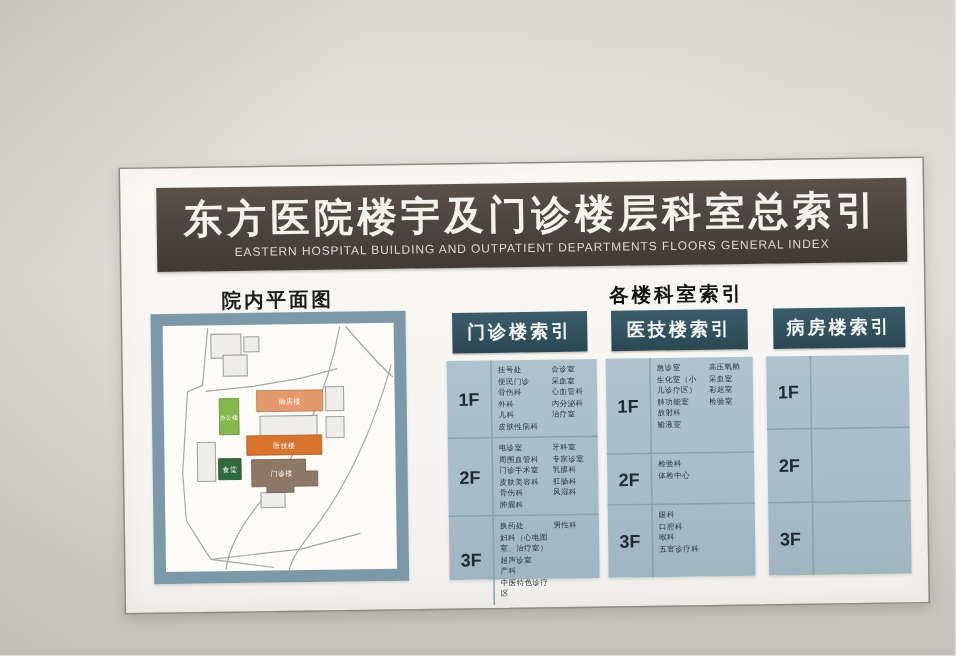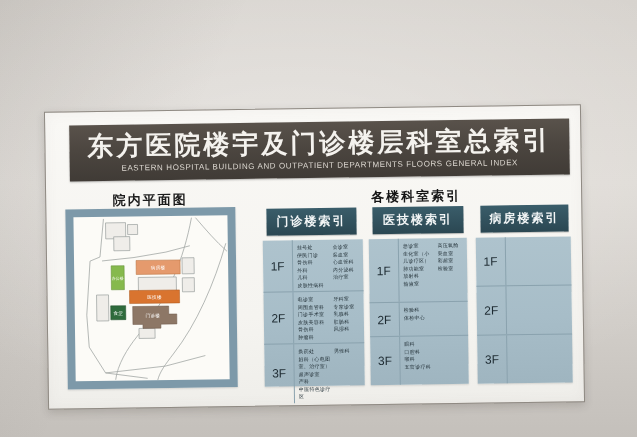--- a/index.html
+++ b/index.html
@@ -5,21 +5,21 @@
   html,body{margin:0;padding:0;}
   body{
     width:637px;height:437px;overflow:hidden;
     font-family:"Liberation Sans","DejaVu Sans",sans-serif;
     background:
       linear-gradient(115deg, rgba(60,55,50,0.10), rgba(0,0,0,0) 30%),
       radial-gradient(120% 90% at 46% 38%, rgba(255,255,255,0.35), rgba(255,255,255,0) 62%),
       linear-gradient(180deg,#d7d3ce 0%,#dedad5 42%,#d0ccc7 76%,#c4c0bb 100%);
     position:relative;
   }
-  .stage{position:absolute;inset:0;}
+  .stage{position:absolute;inset:0;margin-left:35px;}
 
   
   .board{
     position:absolute;left:46px;top:108px;width:535px;height:296px;
     background:linear-gradient(180deg,#f9f8f5 0%,#f5f4f0 70%,#efeeea 100%);
     border:1px solid #8f8a83;
     box-shadow:0 3px 9px rgba(50,45,40,0.18), inset 0 0 14px rgba(120,110,100,0.06);
     transform:rotate(-0.8deg);
     transform-origin:center center;
   }
@@ -60,21 +60,21 @@
     position:absolute;top:131px;height:146px;
     background:linear-gradient(180deg,#aec3cd 0%,#a7bdc8 55%,#9fb5c0 100%);
     box-shadow:0 1px 2px rgba(0,0,0,0.12);
     display:flex;flex-direction:column;
   }
   .floor-row{display:flex;flex:1 1 auto;border-bottom:1px solid #8aa2ae;}
   .floor-row:last-child{border-bottom:none;}
   .floor-row .fl{
     width:29px;flex:0 0 29px;border-right:1px solid #8aa2ae;
     display:flex;align-items:center;justify-content:center;
-    font-size:12px;font-weight:normal;color:#1e2b32;
+    font-size:12px;font-weight:bold;color:#1e2b32;
   }
   .floor-row .depts{flex:1 1 auto;display:flex;padding:4px 2px 2px 4px;gap:3px;}
   .dept-block{
     font-size:5px;line-height:1.5;color:#25333a;white-space:pre-line;
     letter-spacing:0.3px;overflow:hidden;
   }
   .dept-a{flex:1.15 1 0;}
   .dept-b{flex:1 1 0;}
 
   

